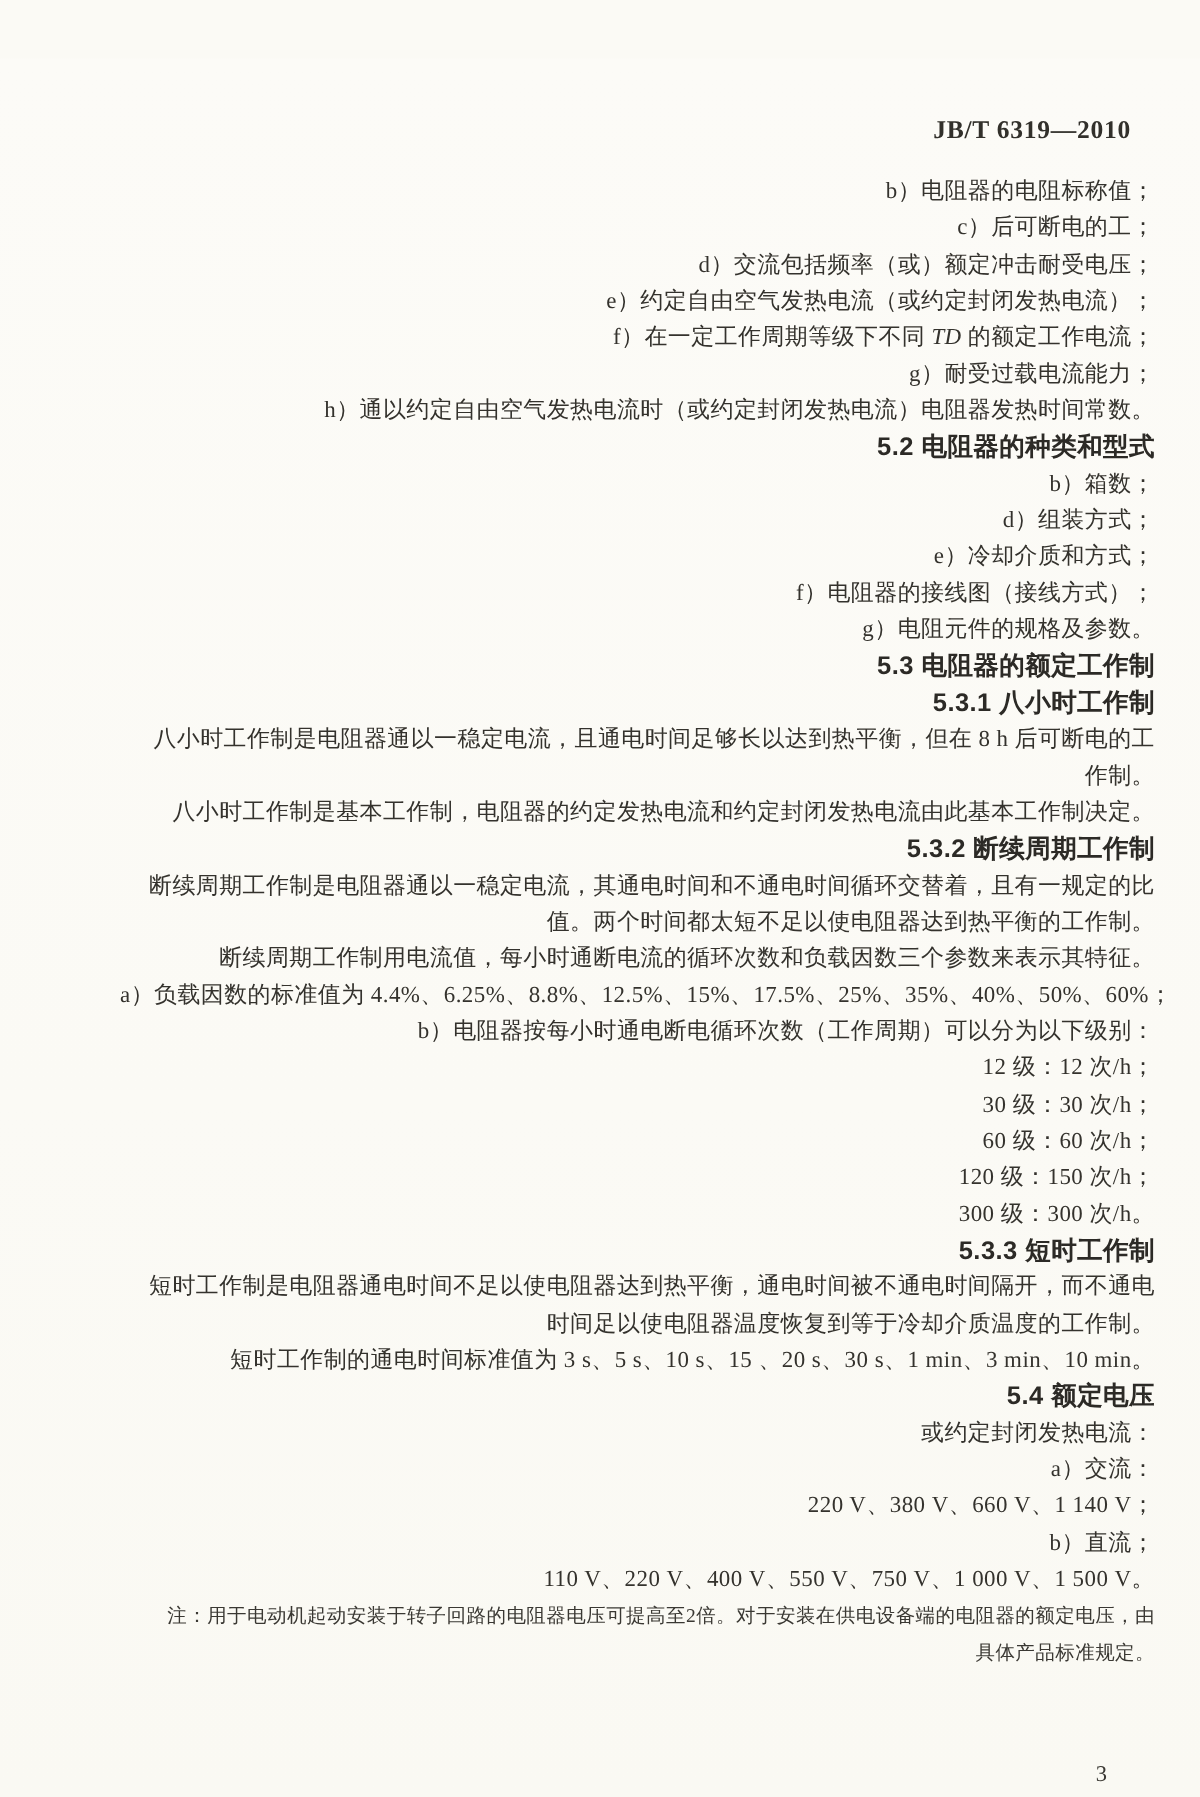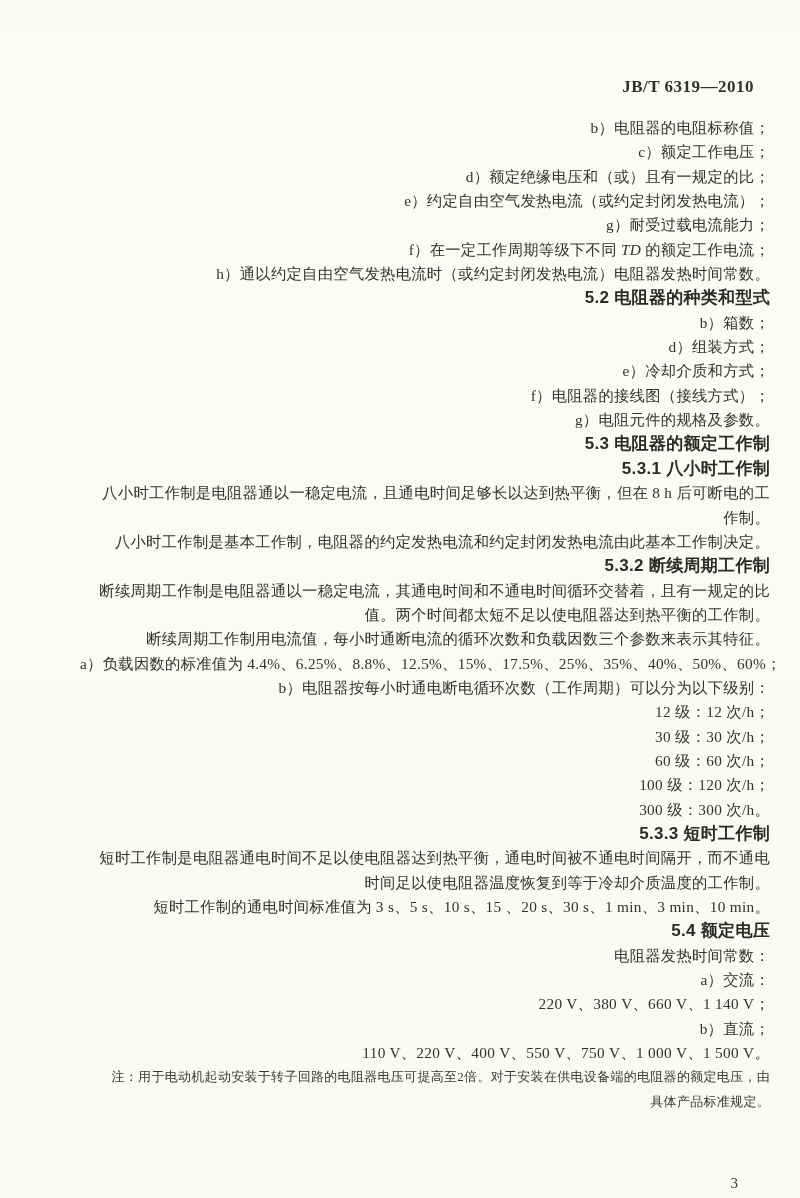--- a/index.html
+++ b/index.html
@@ -71,25 +71,25 @@
 </style>
 </head>
 <body>
 
 <div class="page">
   <div class="doc-header">JB/T 6319—2010</div>
 
   <div class="content">
 
   <div class="line i1">b）电阻器的电阻标称值；</div>
-      <div class="line i1">c）额定工作电压；</div>
-      <div class="line i1">d）额定绝缘电压和（或）且有一规定的比；</div>
+      <div class="line i1">c）后可断电的工；</div>
+      <div class="line i1">d）交流包括频率（或）额定冲击耐受电压；</div>
       <div class="line i1">e）约定自由空气发热电流（或约定封闭发热电流）；</div>
+      <div class="line i1">f）在一定工作周期等级下不同 <em>TD</em> 的额定工作电流；</div>
       <div class="line i1">g）耐受过载电流能力；</div>
-      <div class="line i1">f）在一定工作周期等级下不同 <em>TD</em> 的额定工作电流；</div>
       <div class="line i1">h）通以约定自由空气发热电流时（或约定封闭发热电流）电阻器发热时间常数。</div>
       <div class="line i0 bold">5.2  电阻器的种类和型式</div>
       <div class="line i1">b）箱数；</div>
       <div class="line i1">d）组装方式；</div>
       <div class="line i1">e）冷却介质和方式；</div>
       <div class="line i1">f）电阻器的接线图（接线方式）；</div>
       <div class="line i1">g）电阻元件的规格及参数。</div>
       <div class="line i0 bold">5.3  电阻器的额定工作制</div>
       <div class="line i0 bold">5.3.1  八小时工作制</div>
       <div class="line i1">八小时工作制是电阻器通以一稳定电流，且通电时间足够长以达到热平衡，但在 8 h 后可断电的工</div>
@@ -97,28 +97,28 @@
       <div class="line i1">八小时工作制是基本工作制，电阻器的约定发热电流和约定封闭发热电流由此基本工作制决定。</div>
       <div class="line i0 bold">5.3.2  断续周期工作制</div>
       <div class="line i1">断续周期工作制是电阻器通以一稳定电流，其通电时间和不通电时间循环交替着，且有一规定的比</div>
       <div class="line i0">值。两个时间都太短不足以使电阻器达到热平衡的工作制。</div>
       <div class="line i1">断续周期工作制用电流值，每小时通断电流的循环次数和负载因数三个参数来表示其特征。</div>
       <div class="line i1">a）负载因数的标准值为 4.4%、6.25%、8.8%、12.5%、15%、17.5%、25%、35%、40%、50%、60%；</div>
       <div class="line i1">b）电阻器按每小时通电断电循环次数（工作周期）可以分为以下级别：</div>
       <div class="line i2">12 级：12 次/h；</div>
       <div class="line i2">30 级：30 次/h；</div>
       <div class="line i2">60 级：60 次/h；</div>
-      <div class="line i2">100 级：120 次/h；</div>
+      <div class="line i2">120 级：150 次/h；</div>
       <div class="line i2">300 级：300 次/h。</div>
       <div class="line i0 bold">5.3.3  短时工作制</div>
       <div class="line i1">短时工作制是电阻器通电时间不足以使电阻器达到热平衡，通电时间被不通电时间隔开，而不通电</div>
       <div class="line i0">时间足以使电阻器温度恢复到等于冷却介质温度的工作制。</div>
       <div class="line i1">短时工作制的通电时间标准值为 3 s、5 s、10 s、15 、20 s、30 s、1 min、3 min、10 min。</div>
       <div class="line i0 bold">5.4  额定电压</div>
-      <div class="line i1">电阻器发热时间常数：</div>
+      <div class="line i1">或约定封闭发热电流：</div>
       <div class="line i1">a）交流：</div>
       <div class="line i2">220 V、380 V、660 V、1 140 V；</div>
       <div class="line i1">b）直流；</div>
       <div class="line i2">110 V、220 V、400 V、550 V、750 V、1 000 V、1 500 V。</div>
       <div class="line i0 small">注：用于电动机起动安装于转子回路的电阻器电压可提高至2倍。对于安装在供电设备端的电阻器的额定电压，由</div>
       <div class="line i1 small">具体产品标准规定。</div>
     </div>
 
   <div class="page-number">3</div>
 </div>

